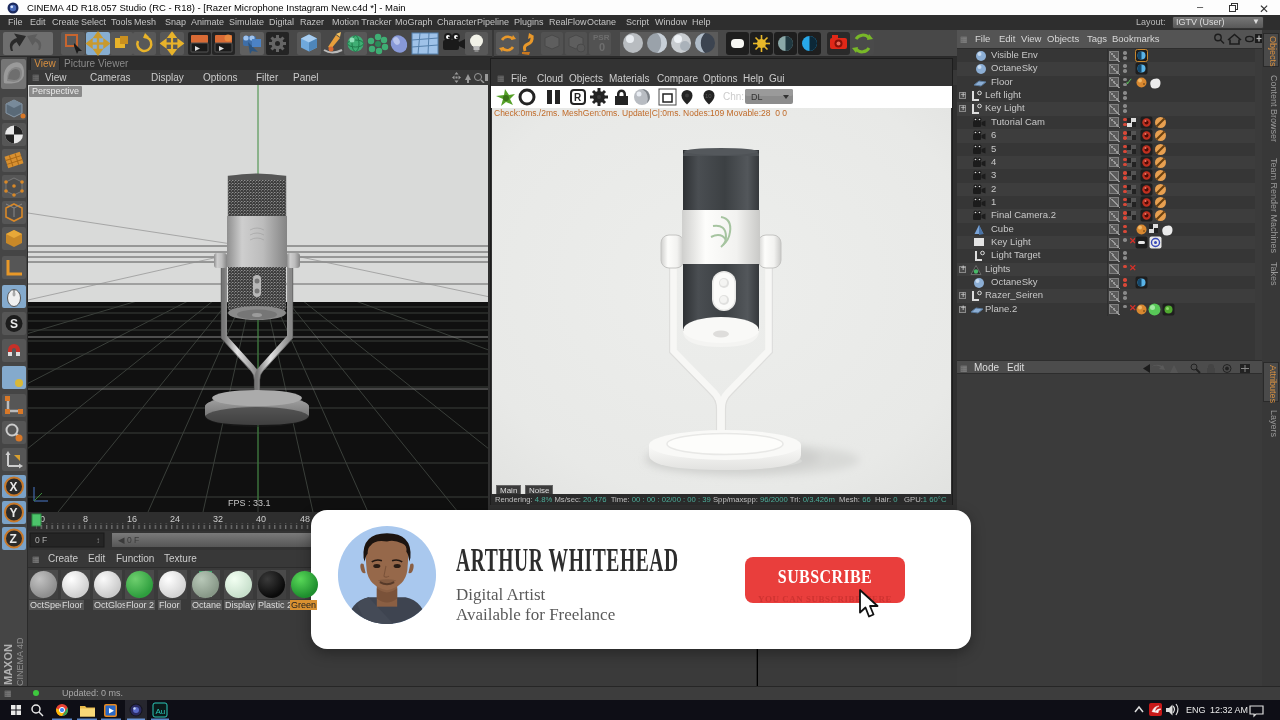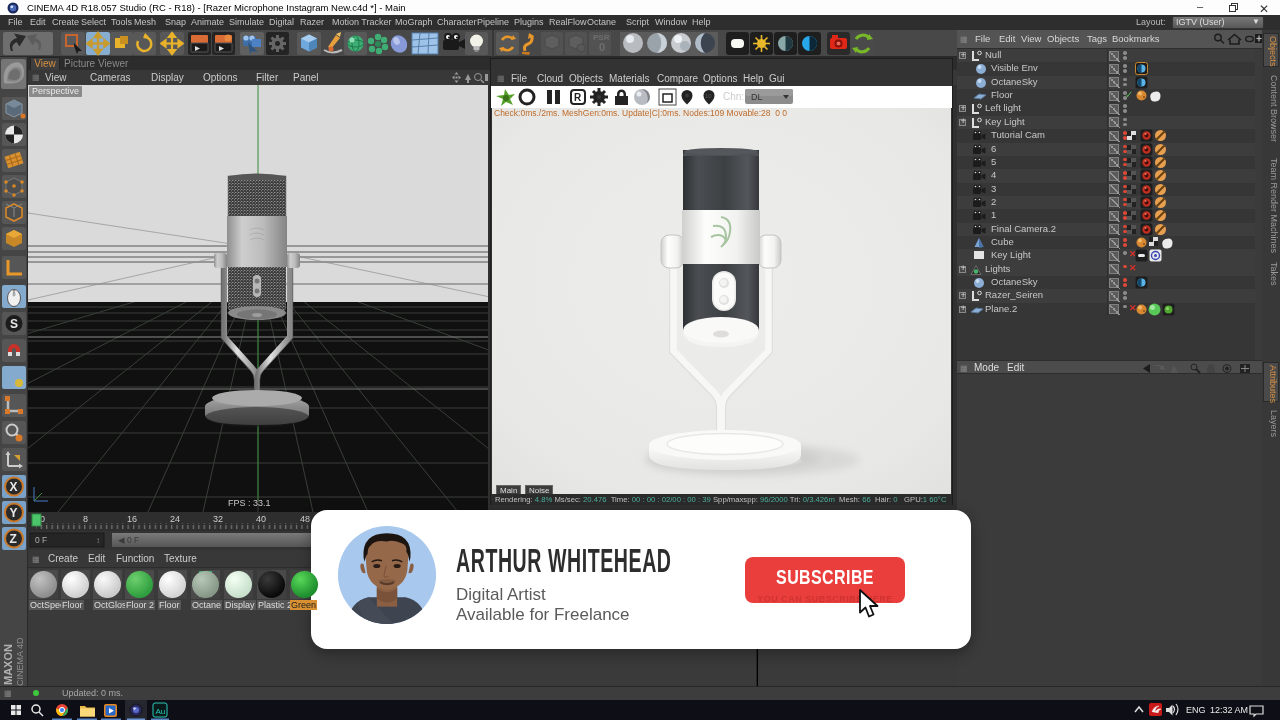--- a/index.html
+++ b/index.html
@@ -64,21 +64,21 @@
 #matpanel { left:28px; top:550px; width:729px; height:136px; background:#3a3a3a; border-right:1px solid #272727; }
 #emptypanel { left:758px; top:550px; width:199px; height:136px; background:#3a3a3a; }
 
 
 #statusbar { left:0; top:686px; width:1280px; height:14px; background:#3d3d3d; color:#a8a8a8; font-size:9px; border-top:1px solid #262626; }
 
 
 #taskbar { left:0; top:700px; width:1280px; height:20px; background:#0e0e16; }
 
 
-#card { left:311px; top:510px; width:660px; height:139px; background:#fff; border-radius:16px; box-shadow:0 4px 14px rgba(0,0,0,.35); }
+#card { left:311px; top:510px; width:660px; height:139px; background:#fff; border-radius:16px; box-shadow:0 4px 14px rgba(0,0,0,.35);font-family:Liberation Serif, serif; }
 #card .name { position:absolute; left:145px; top:31px; font-size:34px; font-weight:bold; color:#2d2d2d; transform:scaleX(.575); transform-origin:0 0; white-space:nowrap; letter-spacing:1px; }
 #card .sub { position:absolute; left:145px; color:#5a5a5a; font-size:17px; }
 #subbtn { position:absolute; left:434px; top:47px; width:160px; height:46px; background:#e93e3c; border-radius:8px; overflow:hidden; }
 .mat { position:absolute; top:20px; width:30px; height:42px; }
 .msph { position:absolute; left:1px; top:1px; width:27px; height:27px; border-radius:50%; }
 .mat::before { content:""; position:absolute; left:0; top:0; width:29px; height:29px; background:conic-gradient(#4a4a4a 25%,#404040 25% 50%,#4a4a4a 50% 75%,#404040 75%); }
 .msph { z-index:1; }
 .mlbl { position:absolute; left:0; top:30px; font-size:9px; color:#ddd; background:#555; padding:0 1px; white-space:nowrap; z-index:2; }
 #subbtn-txt { position:absolute; width:100%; text-align:center; top:9px; color:#fff; font-weight:bold; font-size:19.5px; letter-spacing:0.5px; transform:scaleX(.82); }
 </style>
@@ -836,31 +836,20 @@
             <line x1="7.5" y1="8" x2="11" y2="11.5"></line>
             <path d="M15 8 l6.5 -5.5 6.5 5.5 M17 7.5 l0 4.5 9 0 0 -4.5" stroke-width="1.6"></path>
             <ellipse cx="36.5" cy="7" rx="3.8" ry="2.6"></ellipse>
           </g>
           <rect x="42" y="2" width="8" height="9" fill="#1c1c1c"></rect>
           <line x1="46" y1="3.5" x2="46" y2="9.5" stroke="#bbb" stroke-width="1.2"></line>
           <line x1="43.5" y1="6.5" x2="48.5" y2="6.5" stroke="#bbb" stroke-width="1.2"></line>
         </svg>
     </div>
     <div id="om-list">
-      <div class="orow alt">
-          <span class="oexp"></span>
-          <svg class="oi" style="left:13px" width="12" height="12">
-            <path d="M3 1 L3 10 L9 10" stroke="#ddd" stroke-width="2" fill="none"></path>
-            <circle cx="9.5" cy="3" r="1.8" fill="none" stroke="#ddd"></circle>
-          </svg>
-          <span class="lb" style="left:28px">Null</span>
-          <span class="dcol"></span>
-          <span class="dot" style="top:2px"></span>
-          <span class="dot" style="top:7px"></span>
-        </div>
       <div class="orow">
           <svg class="oi" style="left:18px" width="12" height="12">
             <circle cx="6" cy="6" r="5" fill="#8caed4"></circle>
             <circle cx="4.5" cy="4" r="2" fill="#c6daf0"></circle>
           </svg>
           <span class="lb" style="left:34px">Visible Env</span>
           <span class="dcol"></span>
           <span class="dot" style="top:2px"></span>
           <span class="dot" style="top:7px"></span>
           <svg class="oi" style="left:178px;top:0" width="13" height="13">
@@ -1153,20 +1142,30 @@
           <span class="redx">✕</span>
           <svg class="oi" style="left:178px;top:0" width="13" height="13">
             <rect x="0.5" y="0.5" width="12" height="12" rx="2" fill="#1e1e1e"></rect>
             <rect x="3" y="5" width="7" height="3" rx="1.5" fill="#e8e8e8"></rect>
           </svg>
           <svg class="oi" style="left:192px;top:0" width="13" height="13">
             <rect x="0.5" y="0.5" width="12" height="12" rx="2" fill="#e8e8e8"></rect>
             <circle cx="6.5" cy="6.5" r="4" fill="none" stroke="#3848b8" stroke-width="1.4"></circle>
             <circle cx="6.5" cy="6.5" r="1.5" fill="#3848b8"></circle>
           </svg>
+        </div>
+      <div class="orow">
+          <svg class="oi" style="left:16px" width="12" height="12">
+            <path d="M3 1 L3 10 L9 10" stroke="#ddd" stroke-width="2" fill="none"></path>
+            <circle cx="9.5" cy="3" r="1.8" fill="none" stroke="#ddd"></circle>
+          </svg>
+          <span class="lb" style="left:34px">Light Target</span>
+          <span class="dcol"></span>
+          <span class="dot" style="top:2px"></span>
+          <span class="dot" style="top:7px"></span>
         </div>
       <div class="orow alt">
           <span class="oexp"></span>
           <svg class="oi" style="left:13px" width="12" height="12">
             <path d="M6 1.5 L11 10.5 L1 10.5 z" fill="#2e2e2e" stroke="#6a6a6a"></path>
             <circle cx="6" cy="7.5" r="2.2" fill="#48b868"></circle>
           </svg>
           <span class="lb" style="left:28px">Lights</span>
           <span class="dcol"></span>
           <span class="dot" style="top:2px;background:#d84838"></span>

